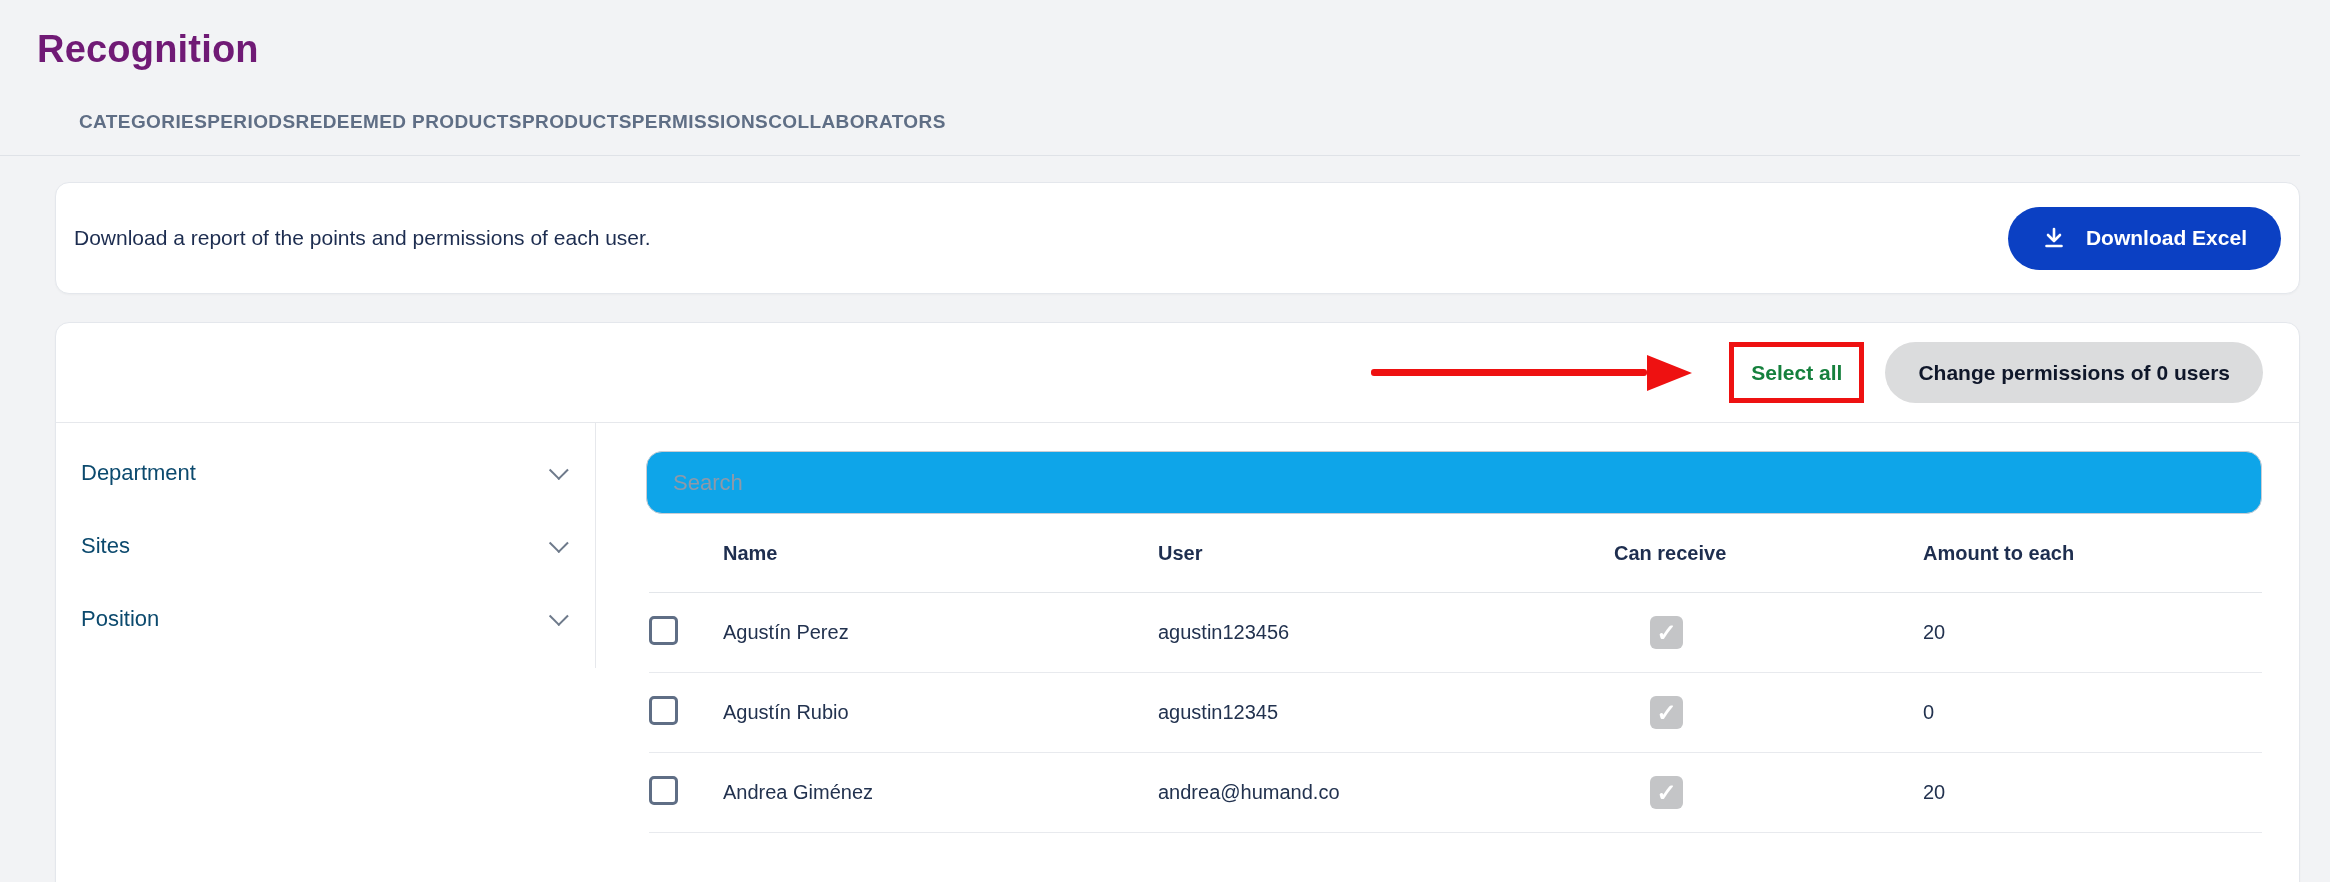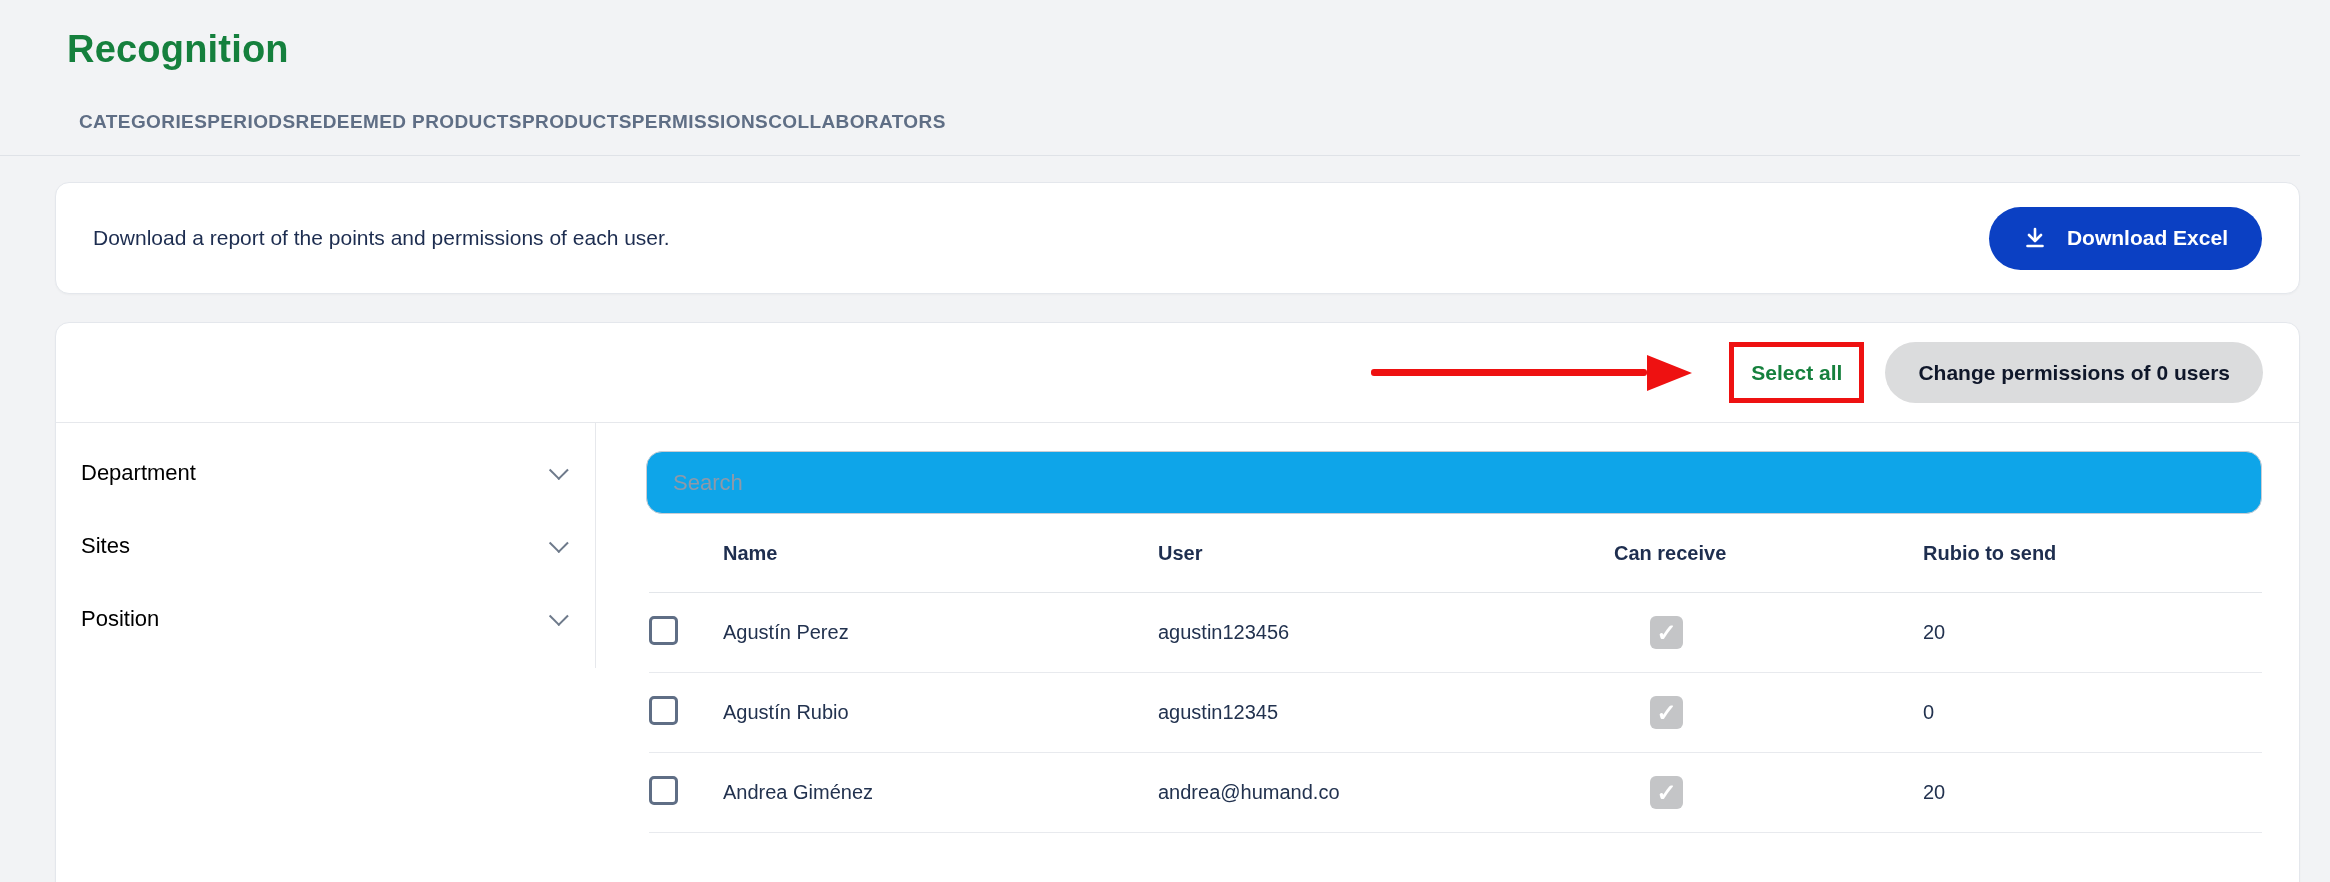--- a/index.html
+++ b/index.html
@@ -6,22 +6,22 @@
   html,body { width:2330px; height:882px; overflow:hidden; }
   body {
     background:#f2f3f5;
     font-family:"Liberation Sans", sans-serif;
     color:#1d2d50;
   }
   .page { width:2330px; height:882px; position:relative; }
 
   
   .page-title {
-    margin:28px 30px 0 67px;
-    font-size:38px; font-weight:700; color:#15803d;
+    margin:28px 30px 0 37px;
+    font-size:38px; font-weight:700; color:#701a75;
     letter-spacing:0.2px;
   }
   .tab-bar {
     margin:0 30px 0 0;
     padding:40px 0 22px 79px;
     border-bottom:1px solid #dfe2e7;
     display:flex; align-items:center;
   }
   .tab {
     font-size:19px; font-weight:700; letter-spacing:0.4px;
@@ -34,21 +34,21 @@
     background:#ffffff;
     border:1px solid #e4e7ec;
     border-radius:14px;
     margin:0 30px 0 55px;
     box-shadow:0 1px 2px rgba(16,24,40,0.03);
   }
   .report-card {
     margin-top:26px;
     height:112px;
     display:flex; align-items:center; justify-content:space-between;
-    padding:0 37px;
+    padding:0 18px;
   }
   .report-text { font-size:21px; color:#1d2d50; }
 
   .btn-primary {
     display:flex; align-items:center; gap:20px;
     background:#0b40c3; color:#ffffff;
     border:none; border-radius:32px;
     height:63px; padding:0 34px;
     font-family:"Liberation Sans", sans-serif;
     font-size:21px; font-weight:700; cursor:pointer;
@@ -95,21 +95,21 @@
   
   .content { display:flex; align-items:flex-start; }
   .filters {
     width:540px; flex:0 0 540px;
     padding:13px 24px 13px 25px;
     border-right:1px solid #e6e8ec;
   }
   .filter-row {
     height:73px;
     display:flex; align-items:center; justify-content:space-between;
-    font-size:22px; color:#000000; cursor:pointer;
+    font-size:22px; color:#0c4a6e; cursor:pointer;
   }
   .chevron {
     width:14px; height:14px;
     border-right:2.5px solid #6e7a8b;
     border-bottom:2.5px solid #6e7a8b;
     transform:rotate(45deg) translateY(-4px);
     margin-right:8px;
   }
 
   .main-panel { flex:1; padding:28px 37px 0 50px; }
@@ -213,21 +213,21 @@
 
       <div class="main-panel">
         <input class="search-input" type="text" placeholder="Search" style="">
 
         <div class="table">
           <div class="thead">
             <div></div>
             <div>Name</div>
             <div>User</div>
             <div>Can receive</div>
-            <div>Rubio to send</div>
+            <div>Amount to each</div>
           </div>
 
           <div class="trow">
             <div><span class="row-checkbox"></span></div>
             <div>Agustín Perez</div>
             <div>agustin123456</div>
             <div>
                 <span class="checked-box"></span>
               </div>
             <div>20</div>

